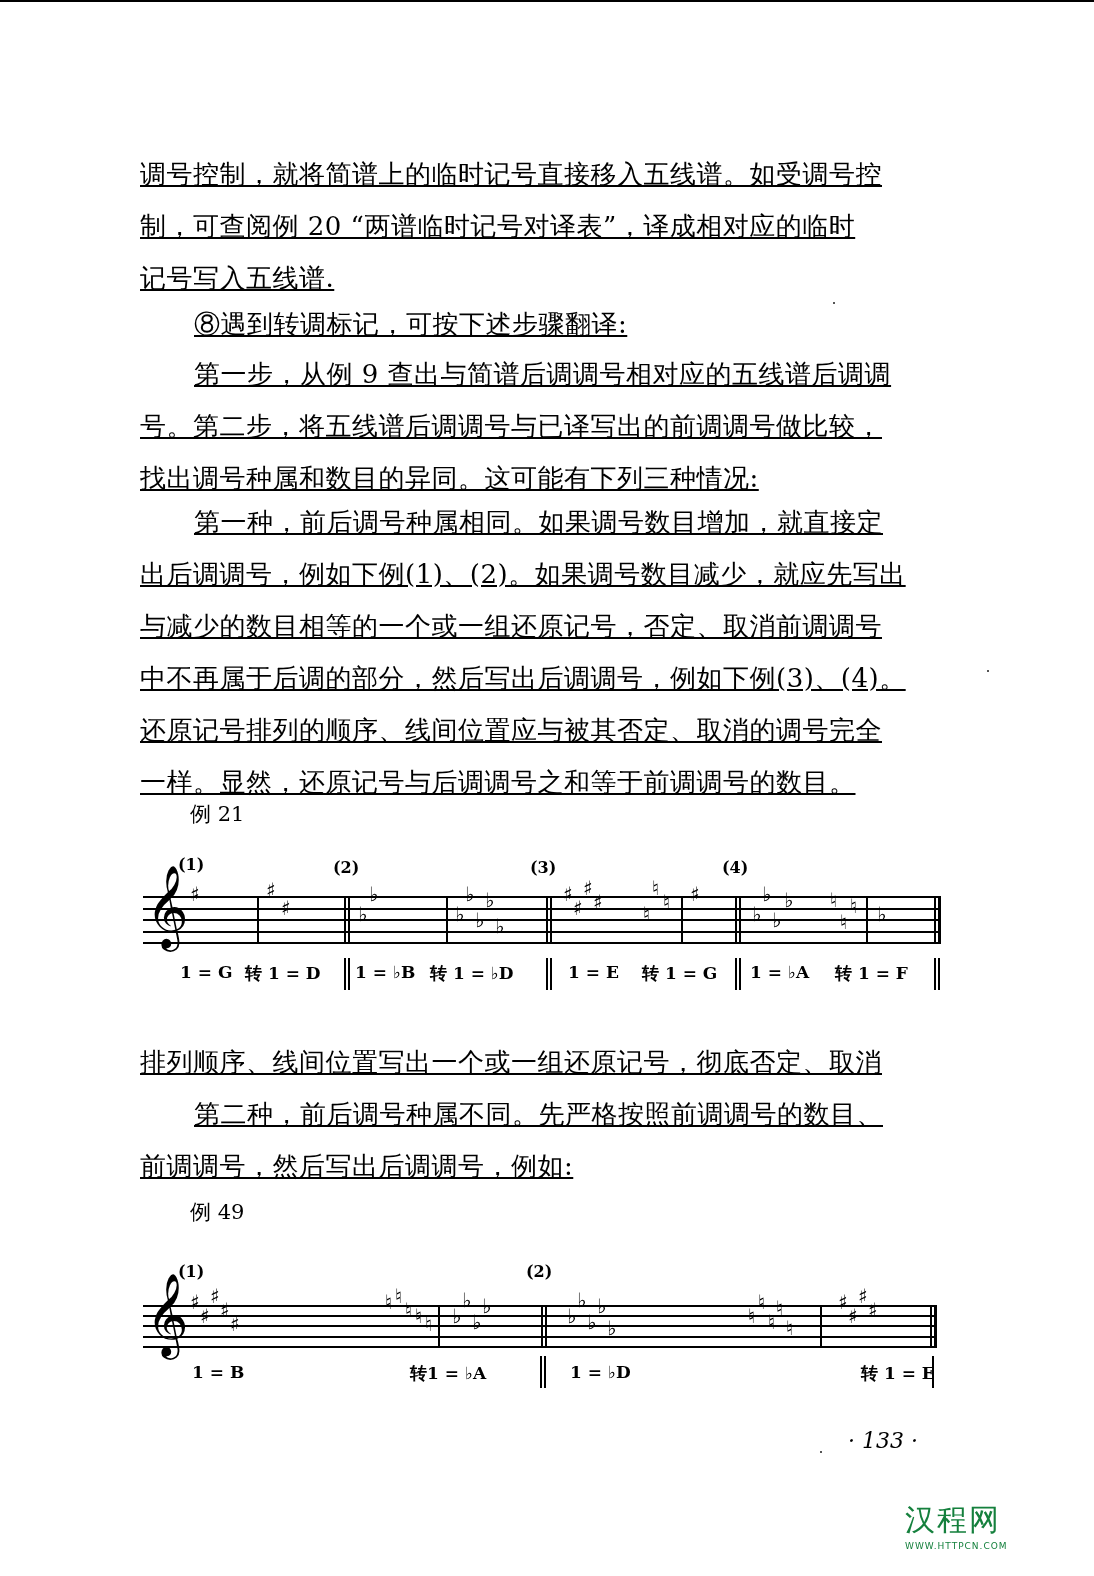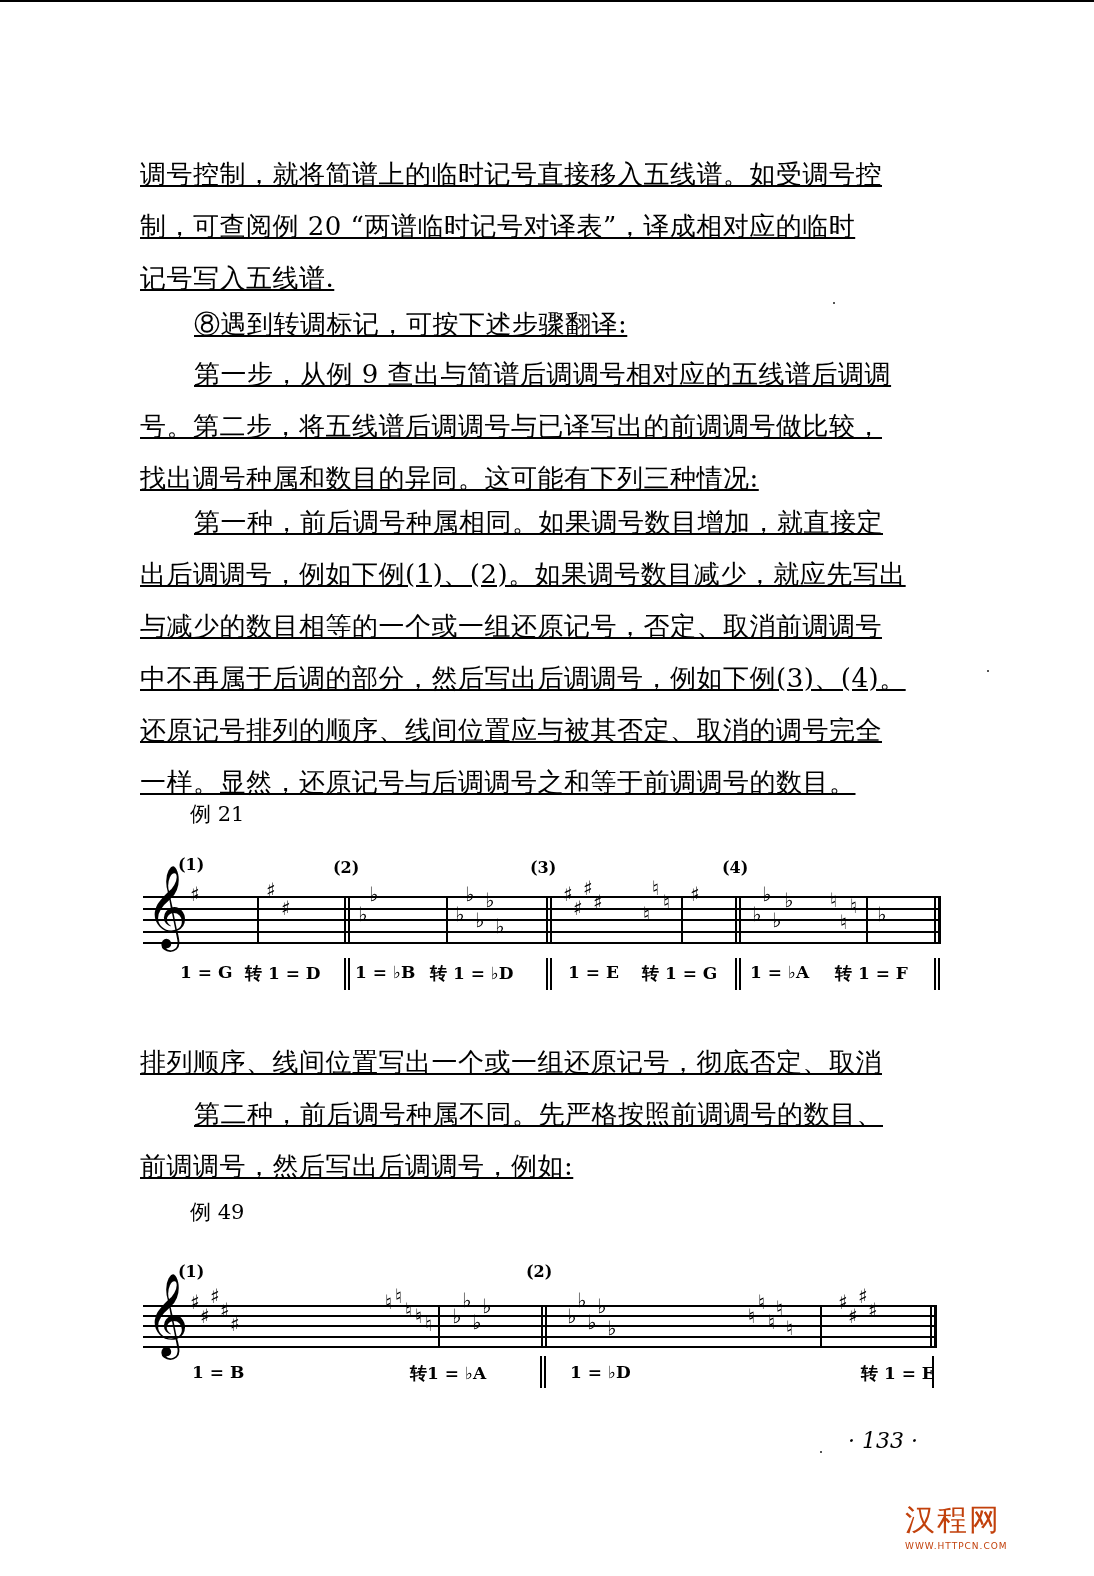--- a/index.html
+++ b/index.html
@@ -11,21 +11,21 @@
   .para .ln { display: block; white-space: nowrap; height: 52px; text-decoration: underline; }
   .indent { padding-left: 54px; }
   .label { position: absolute; left: 190px; font-size: 21px; }
   .staffline { position: absolute; height: 2px; background: #000; }
   .bar { position: absolute; width: 2px; background: #000; }
   .num { position: absolute; font-family: "DejaVu Serif", serif; font-weight: bold; font-size: 16px; }
   .acc { position: absolute; font-family: "DejaVu Sans", sans-serif; font-weight: bold; font-size: 20px; line-height: 20px; }
   .clef { position: absolute; font-family: "DejaVu Sans", sans-serif; font-size: 72px; line-height: 72px; }
   .keytxt { position: absolute; font-family: "DejaVu Serif", serif; font-weight: bold; font-size: 17px; white-space: nowrap; }
   .pageno { position: absolute; left: 848px; top: 1428px; font-style: italic; font-size: 22px; }
-  .wm { position: absolute; left: 905px; top: 1500px; color: #c2410c; font-family: "DejaVu Sans", sans-serif; }
+  .wm { position: absolute; left: 905px; top: 1500px; color: #15803d; font-family: "DejaVu Sans", sans-serif; }
   .wm .cn { font-size: 30px; letter-spacing: 2px; }
   .wm .url { font-size: 9px; letter-spacing: 1px; display:block; }
   .dot { position: absolute; width: 2px; height: 2px; background: #555; }
 </style>
 </head>
 <body>
 
 <div class="topline"></div>
 
 <div class="para" style="top:148px;">

